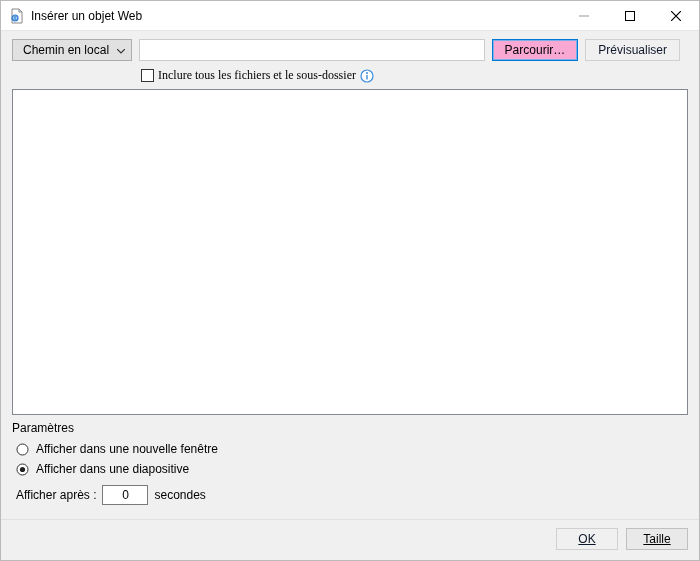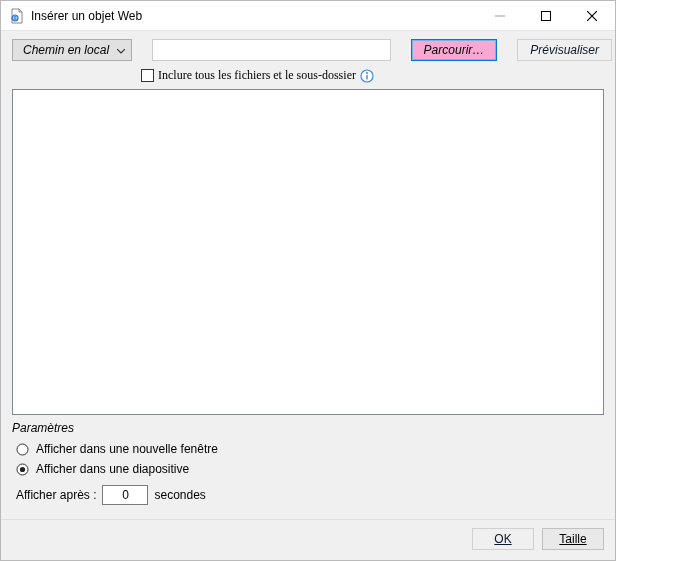--- a/index.html
+++ b/index.html
@@ -1,40 +1,40 @@
 <!DOCTYPE html>
 <html><head>
 <meta charset="utf-8">
 <style>
   * { box-sizing: border-box; }
   html, body { margin:0; padding:0; font-family: "Segoe UI", Tahoma, Arial, sans-serif; font-size:12px; background:#fff; color:#000; }
-  .window { width:616px; height:561px; border:1px solid #bababa; background:#f0f0f0; display:flex; flex-direction:column; }
+  .window { width:700px; height:561px; border:1px solid #bababa; background:#f0f0f0; display:flex; flex-direction:column; }
   .titlebar { height:30px; background:#fff; border-bottom:1px solid #e5e5e5; display:flex; align-items:center; padding:0 0 0 8px; }
   .titlebar .page-icon { width:16px; height:16px; margin-right:6px; display:flex; align-items:center; justify-content:center; }
   .title-text { flex:0 0 auto; font-size:12px; color:#000; }
   .title-spacer { flex:1; }
   .winbtn { width:46px; height:30px; display:flex; align-items:center; justify-content:center; color:#222; }
 
-  .toprow { display:flex; align-items:center; gap:20px; padding:8px 3px 5px 11px;font-style:italic; }
+  .toprow { display:flex; align-items:center; gap:7px; padding:8px 19px 5px 11px; }
   .combo { position:relative; display:inline-flex; align-items:center; height:22px; padding:0 22px 0 10px; border:1px solid #adadad; background:#e1e1e1; color:#000; font-size:12px; }
   .combo .chev { position:absolute; right:6px; top:50%; transform:translateY(-50%); }
   .path-input { flex:1; height:22px; border:1px solid #cccccc; background:#fff; padding:0 4px; font-size:12px; }
   .btn { height:22px; padding:0 12px; border:1px solid #c0c0c0; background:#e9e9e9; font-size:12px; display:inline-flex; align-items:center; justify-content:center; color:#000; }
   .btn.primary { border:1px solid #0078d7; background:#f9a8d4; box-shadow: inset 0 0 0 1px #7cb1e8; }
   .btn.disabled { color:#0f172a; background:#f0f0f0; border:1px solid #d0d0d0; }
   .btn-wide { min-width:62px; }
 
   .includerow { display:flex; align-items:center; gap:4px; padding:2px 11px 6px 140px; font-size:12px; color:#000;font-family:Liberation Serif, serif; }
   .checkbox { width:13px; height:13px; border:1px solid #333; background:#fff; display:inline-block; }
   .info-icon { width:14px; height:14px; }
 
   .mainarea { flex:1; margin:0 11px 6px 11px; background:#fff; border:1px solid #828790; }
 
   .params { margin:0 11px 6px 11px; }
-  .group-label { font-size:12px; color:#000; margin-bottom:4px;font-style:italic; }
+  .group-label { font-size:12px; color:#000; margin-bottom:4px; }
   .radiorow { display:flex; align-items:center; gap:7px; padding:3px 4px; font-size:12px; }
   .radio { width:13px; height:13px; display:inline-block; }
   .radio svg { display:block; }
   .sizerow { display:flex; align-items:center; gap:6px; padding:4px 4px 6px 22px; }
   .size-select { position:relative; display:inline-flex; align-items:center; height:21px; padding:0 22px 0 8px; border:1px solid #7a7a7a; background:#fff; font-size:12px; min-width:122px; }
   .size-select .chev { position:absolute; right:6px; top:50%; transform:translateY(-50%); }
   .afterrow { display:flex; align-items:center; gap:6px; padding:6px 4px 8px 4px; }
   .numfield { width:46px; height:20px; border:1px solid #7a7a7a; background:#fff; text-align:center; font-size:12px; display:flex; align-items:center; justify-content:center; }
 
   .footer { display:flex; justify-content:flex-end; gap:8px; padding:8px 11px 10px 11px; border-top:1px solid #e0e0e0; background:#f0f0f0; }

